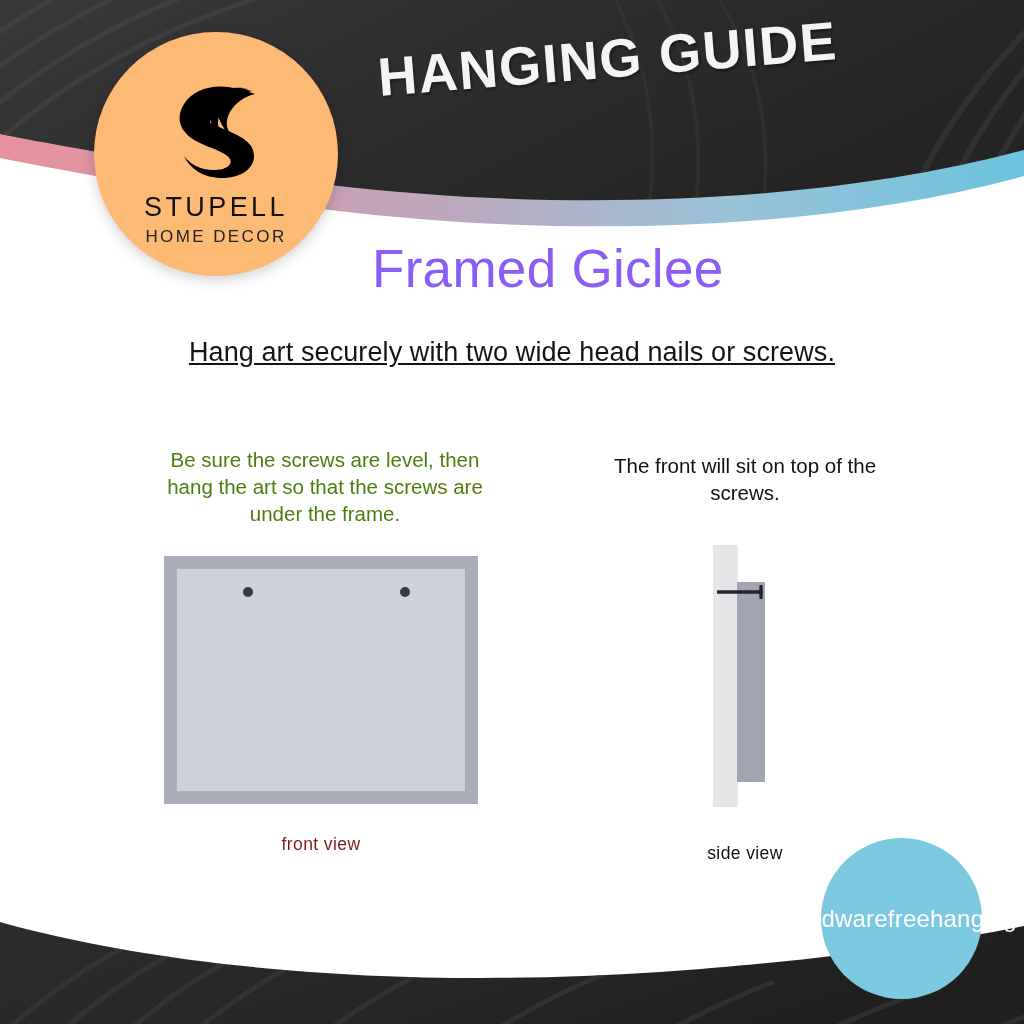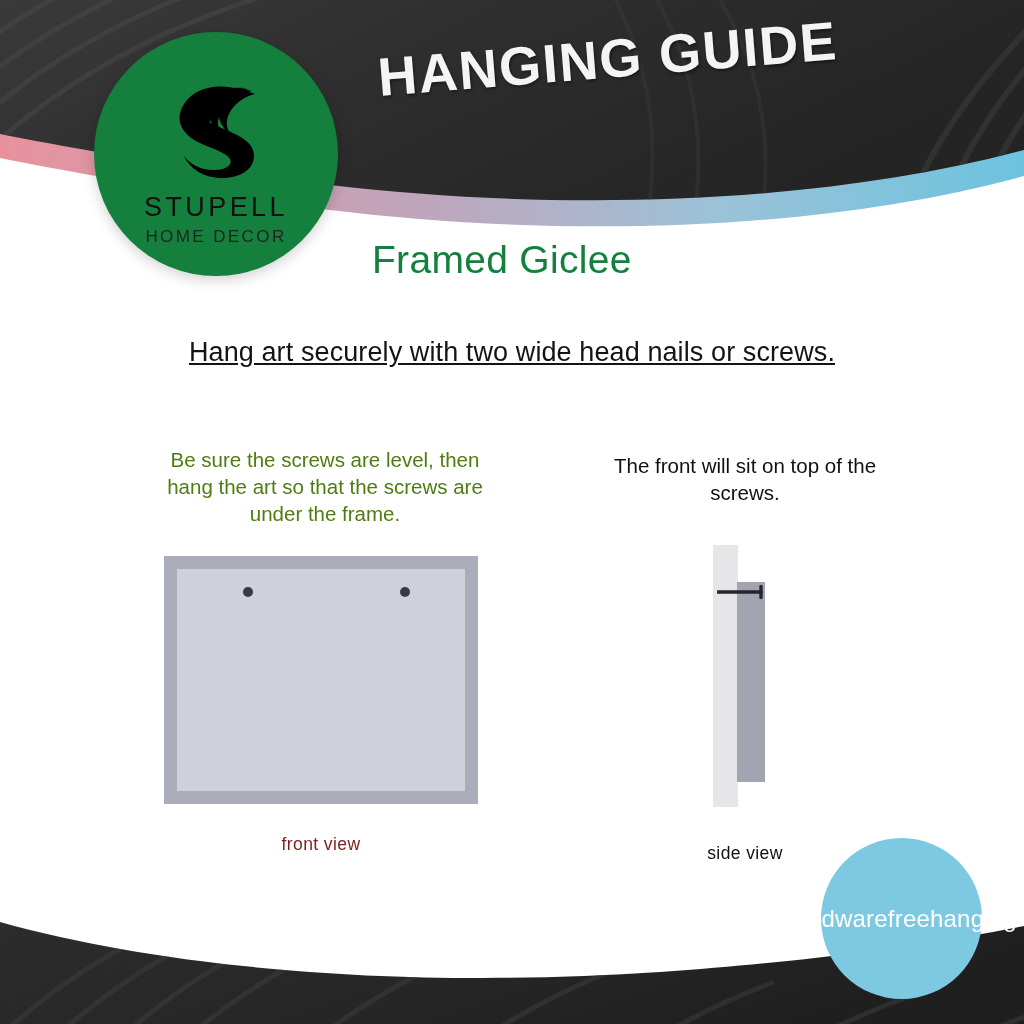--- a/index.html
+++ b/index.html
@@ -9,21 +9,21 @@
   }
   #page{position:relative;width:1024px;height:1024px;background:#fff;overflow:hidden;}
 
   
   .header-wrap{position:absolute;left:0;top:0;width:1024px;height:260px;overflow:hidden;}
   .header-svg{position:absolute;left:0;top:0;}
 
   
   .logo-badge{
     position:absolute;left:94px;top:32px;width:244px;height:244px;border-radius:50%;
-    background:#15803d;box-shadow:0 4px 14px rgba(0,0,0,.18);
+    background:#fdba74;box-shadow:0 4px 14px rgba(0,0,0,.18);
     display:flex;flex-direction:column;align-items:center;justify-content:flex-start;
     padding-top:34px;box-sizing:border-box;
   }
   .logo-mark{width:120px;height:120px;}
   .logo-word{
     font-size:27px;letter-spacing:3.4px;color:#111;margin-top:6px;font-weight:400;
     font-family:"Liberation Sans", sans-serif;
   }
   .logo-sub{
     font-size:17px;letter-spacing:2.4px;color:#222;margin-top:4px;font-weight:400;
@@ -32,21 +32,21 @@
   
   .hanging-title{
     position:absolute;left:378px;top:46px;width:520px;
     font-size:54px;font-weight:700;letter-spacing:1.5px;color:#f4f4f4;
     transform:rotate(-4.6deg);transform-origin:left center;
     text-shadow:1px 2px 3px rgba(0,0,0,.45);
     white-space:nowrap;
   }
   .product-title{
     position:absolute;left:372px;top:238px;
-    font-size:39px;font-weight:300;color:#15803d;letter-spacing:.3px;white-space:nowrap;
+    font-size:53px;font-weight:300;color:#8b5cf6;letter-spacing:.3px;white-space:nowrap;
   }
   .lead-line{
     position:absolute;left:0;top:337px;width:1024px;text-align:center;
     font-size:27px;font-weight:400;color:#141414;letter-spacing:.1px;text-decoration:underline;
   }
 
   
   .cap-left{
     position:absolute;left:160px;top:446px;width:330px;text-align:center;
     font-size:20.5px;line-height:27px;color:#4d7c0f;

